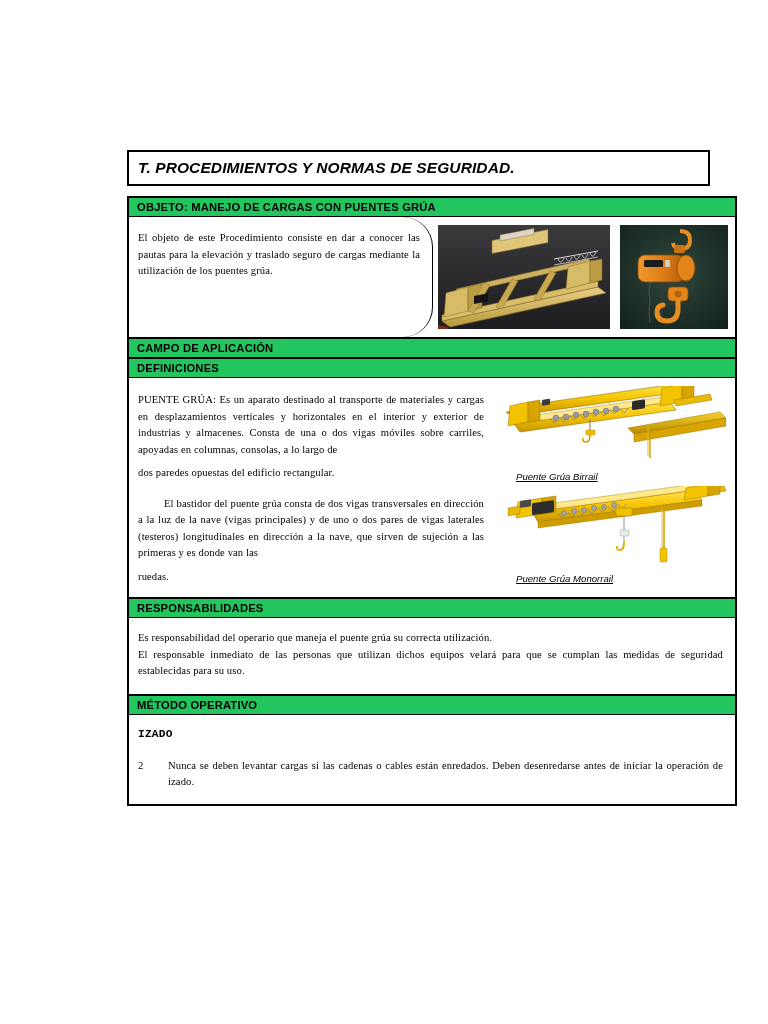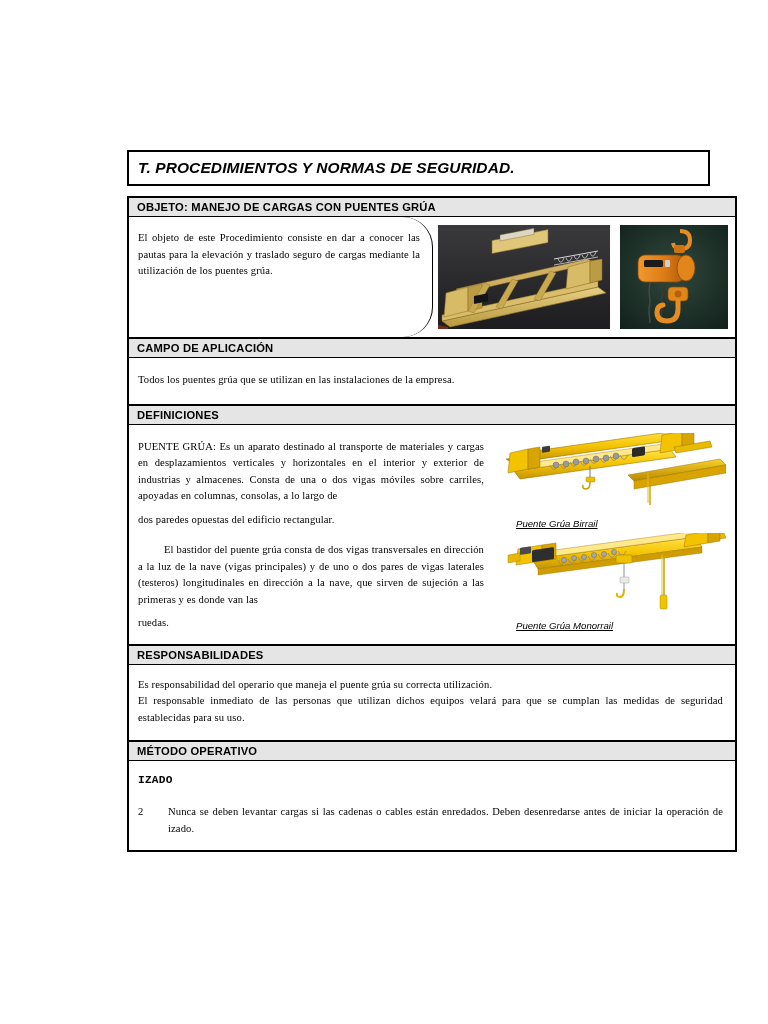--- a/index.html
+++ b/index.html
@@ -53,21 +53,21 @@
     left: 127px;
     top: 196px;
     width: 610px;
     border: 2px solid #000;
     border-top: 1.5px solid #000;
     box-sizing: border-box;
     background: #fff;
   }
 
   .band {
-    background: #e5e5e5;
+    background: #22c55e;
     border-bottom: 1.6px solid #000;
     border-top: 1.6px solid #000;
     height: 20px;
     display: flex;
     align-items: center;
     box-sizing: border-box;
   }
   .band-label {
     font-family: "Liberation Sans", sans-serif;
     font-weight: bold;
@@ -313,23 +313,20 @@
             <path d="M58,76 L58,84 q0,12 -11,12 q-10,0 -10,-9 q0,-6 6,-7" fill="none" stroke="#e58c22" stroke-width="5" stroke-linecap="round"></path>
           </svg>
         </div>
 
       </div>
     </div>
 
     <div class="band">
       <span class="band-label">CAMPO DE APLICACIÓN</span>
     </div>
-    <div class="campo-body">
-      <p class="body nojust">Todos los puentes grúa que se utilizan en las instalaciones de la empresa.</p>
-    </div>
 
     <div class="band">
       <span class="band-label">DEFINICIONES</span>
     </div>
 
     <div class="row def-row">
       <div class="def-text">
         <p class="body">PUENTE GRÚA: Es un aparato destinado al transporte de materiales y cargas en desplazamientos verticales y horizontales en el interior y exterior de industrias y almacenes. Consta de una o dos vigas móviles sobre carriles, apoyadas en columnas, consolas, a lo largo de</p>
         <p class="body nojust">dos paredes opuestas del edificio rectangular.</p>
         <p class="body indent" style="margin-top:14px;">El bastidor del puente grúa consta de dos vigas transversales en dirección a la luz de la nave (vigas principales) y de uno o dos pares de vigas laterales (testeros) longitudinales en dirección a la nave, que sirven de sujeción a las primeras y es donde van las</p>

